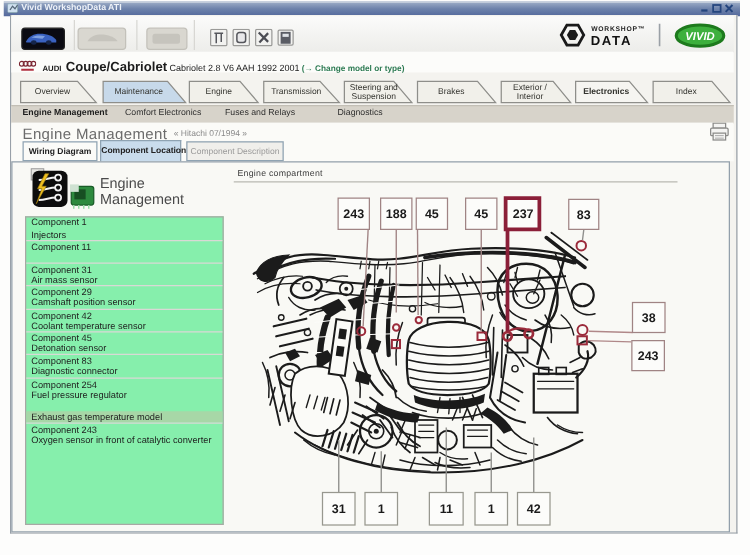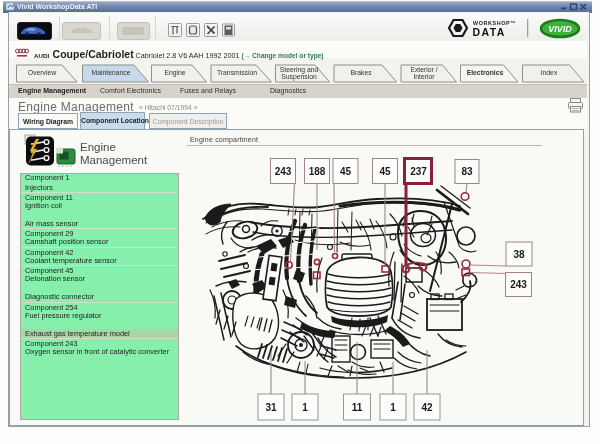--- a/index.html
+++ b/index.html
@@ -175,28 +175,29 @@
  <rect x="36.5" y="17.5" width="9" height="8" fill="#174f22"></rect>
  <rect x="33" y="13.5" width="7" height="6" fill="#cfe2d2"></rect>
  <path d="M36,30 v3 M40,30 v3 M44,30 v3 M48,30 v3" stroke="#9adba6" stroke-width="1.2"></path>
 </svg>
 <div class="abs" id="ecutxt">Engine<br>Management</div>
 
 <div class="abs" id="listbox">
  <div class="lrow" style="top:-0.6px">Component 1</div>
  <div class="lrow" style="top:8.6px">Injectors</div>
  <div class="lrow sep" style="top:17.7px">Component 11</div>
- <div class="lrow" style="top:26.9px">Ignition coil</div>
+ <div class="lrow sep" style="top:36.0px">Component 31</div>
  <div class="lrow" style="top:45.1px">Air mass sensor</div>
  <div class="lrow sep" style="top:54.3px">Component 29</div>
  <div class="lrow" style="top:63.4px">Camshaft position sensor</div>
  <div class="lrow sep" style="top:72.6px">Component 42</div>
  <div class="lrow" style="top:81.8px">Coolant temperature sensor</div>
  <div class="lrow sep" style="top:90.9px">Component 45</div>
  <div class="lrow" style="top:100.1px">Detonation sensor</div>
+ <div class="lrow sep" style="top:109.2px">Component 83</div>
  <div class="lrow" style="top:118.4px">Diagnostic connector</div>
  <div class="lrow sep" style="top:127.5px">Component 254</div>
  <div class="lrow" style="top:136.7px">Fuel pressure regulator</div>
  <div class="lrow grn" style="top:155.0px">Exhaust gas temperature model</div>
  <div class="lrow sep" style="top:164.1px">Component 243</div>
  <div class="lrow" style="top:173.2px">Oxygen sensor in front of catalytic converter</div>
 </div>
 <div class="abs" id="ecl">Engine compartment</div>
 <div class="abs" id="ecline"></div>
 

